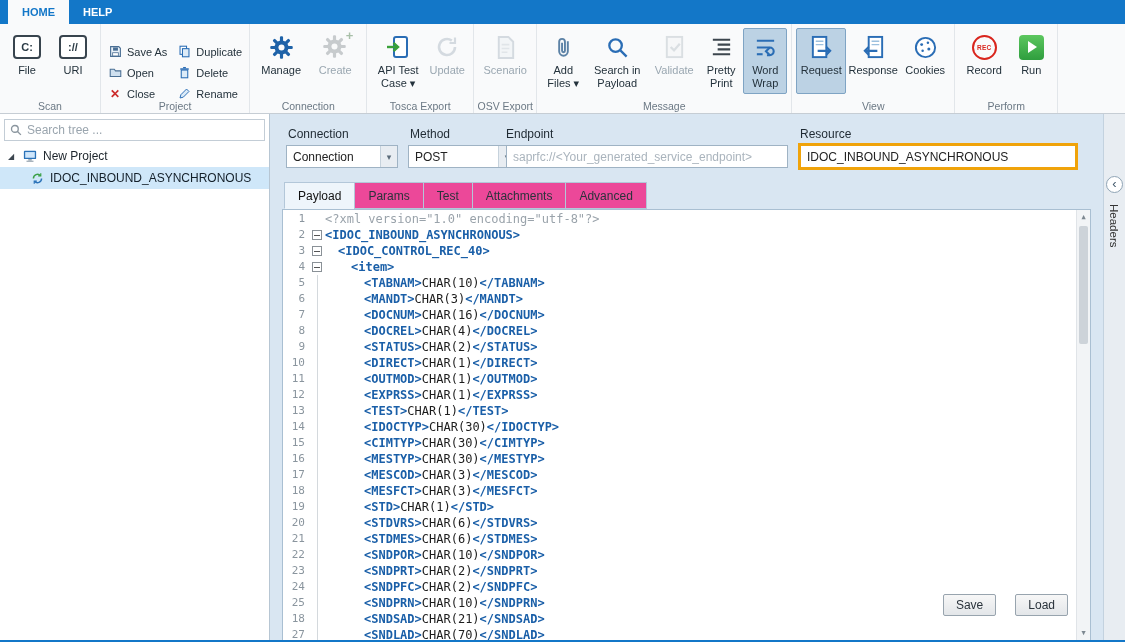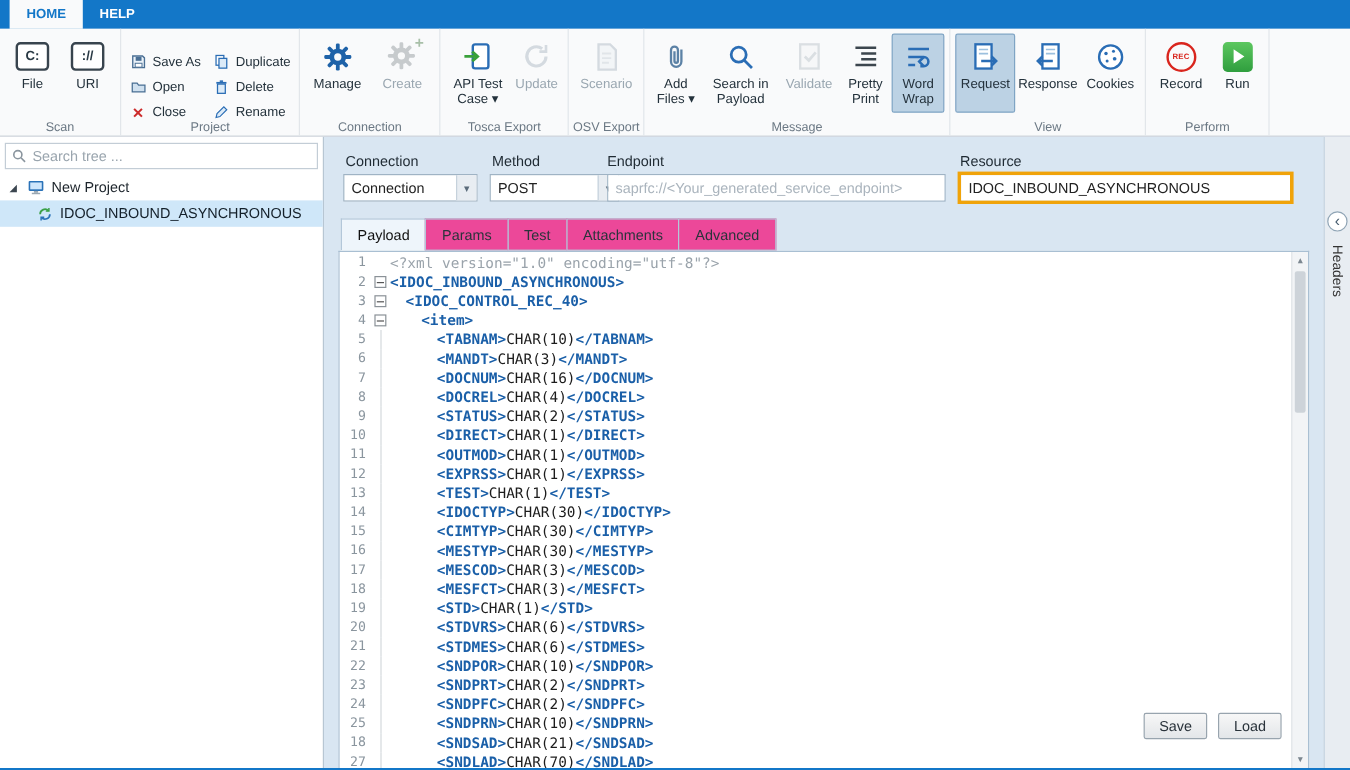--- a/index.html
+++ b/index.html
@@ -77,21 +77,21 @@
   .code{white-space:pre;}
   .tag{color:var(--tag);font-weight:bold;}
   .txt{color:#1c1c1c;}
   .prolog{color:#9aa3ab;}
 
   .vscroll{position:absolute;top:0;right:0;bottom:0;width:14px;background:#f2f4f6;border-left:1px solid #e0e4e8;}
   .varrow{height:14px;display:flex;align-items:center;justify-content:center;color:#7c8790;font-size:7px;}
   .vthumb{position:absolute;top:16px;left:2px;right:2px;height:118px;background:#cdd3d9;border-radius:2px;cursor:pointer;}
   .varrow.down{position:absolute;bottom:0;left:0;right:0;}
 
-  .editor-actions{position:absolute;right:22px;bottom:24px;display:flex;gap:9px;margin-left:20px;}
+  .editor-actions{position:absolute;right:22px;bottom:24px;display:flex;gap:19px;margin-left:20px;}
   .ed-btn{padding:3px 12px;font-size:12px;font-family:"Liberation Sans",sans-serif;color:#2a333b;background:linear-gradient(#f7f7f7,#e3e6e9);border:1px solid #98a4ae;border-radius:2px;cursor:pointer;}
 
   .side-strip{position:absolute;top:0;right:0;bottom:0;width:22px;background:#e8edf2;border-left:1px solid #c3d2df;}
   .collapse-btn{position:absolute;top:62px;left:2px;width:17px;height:17px;border-radius:50%;border:1px solid #8fa4b5;background:#fff;color:#445a6d;font-size:13px;line-height:14px;text-align:center;cursor:pointer;}
   .vert-label{position:absolute;top:90px;left:4px;writing-mode:vertical-rl;font-size:11.5px;color:#333;cursor:pointer;}
 
   svg{display:block;}
 </style>
 </head>
 <body>

